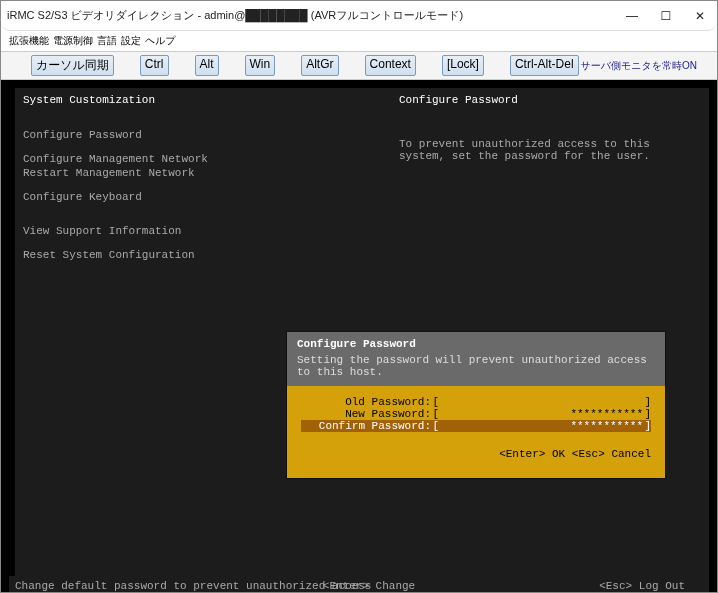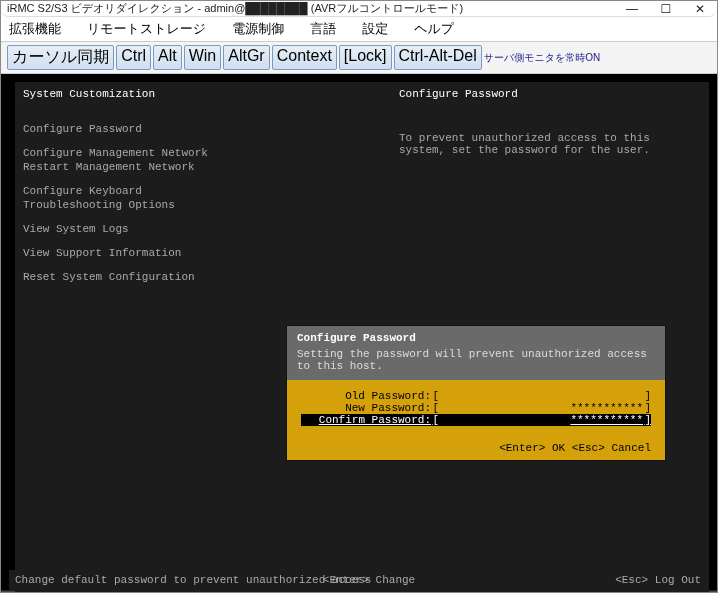--- a/index.html
+++ b/index.html
@@ -1,65 +1,64 @@
 <!DOCTYPE html>
 <html><head>
 <meta charset="utf-8">
 <style>
   * { margin: 0; padding: 0; box-sizing: border-box; }
   body { width: 718px; height: 593px; font-family: "Segoe UI", Arial, sans-serif; font-size: 11px; background: #fff; overflow: hidden; border: 1px solid #888; }
-  .titlebar { display: flex; align-items: center; height: 16px; background: #fff; border-bottom: 1px solid #ddd; border-radius: 9px; }
+  .titlebar { display: flex; align-items: center; height: 30px; background: #fff; border-bottom: 1px solid #ddd; border-radius: 9px; }
   .titlebar .title { flex: 1; padding-left: 6px; font-size: 11px; color: #222; }
   .titlebar .winbtns { display: flex; }
   .titlebar .winbtn { width: 34px; height: 22px; display: flex; align-items: center; justify-content: center; font-size: 12px; color: #222; }
-  .menubar { display: flex; gap: 22px; padding: 2px 6px; font-size: 13px; color: #000; background: #fff; }
+  .menubar { display: flex; gap: 0; padding: 2px 6px; font-size: 10px; color: #000; background: #fff; }
   .menubar span { padding: 1px 2px; }
   .toolbar { display: flex; gap: 2px; padding: 3px 6px; background: #f4f4f4; border-top: 1px solid #ccc; border-bottom: 1px solid #ccc; }
-  .toolbar .btn { border: 1px solid #7a9ac0; background: linear-gradient(#e8eef6,#cfdff0); padding: 1px 4px; font-size: 16px; cursor: pointer; border-radius: 2px; }
+  .toolbar .btn { border: 1px solid #7a9ac0; background: linear-gradient(#e8eef6,#cfdff0); padding: 1px 4px; font-size: 12px; cursor: pointer; border-radius: 2px; margin-left: 24px; }
   .toolbar .note { margin-left: 0; color: #1a1a8a; font-size: 10px; display: flex; align-items: center; }
   .console { position: relative; background: #000; width: 100%; height: calc(593px - 22px - 18px - 23px - 14px); color: #bcbcbc; font-family: "Courier New", monospace; font-size: 11px; }
   .panel { position: absolute; background: #1c1c1c; color: #bcbcbc; }
   .left-panel { top: 8px; left: 14px; width: 380px; height: 510px; border-right: 1px solid #000; }
   .right-panel { top: 8px; left: 390px; right: 8px; height: 510px; }
   .panel-head { padding: 6px 8px; color: #fff; font-weight: normal; }
   .panel-body { padding: 6px 8px; color: #a9a9a9; }
   .menu-item { padding: 1px 0; color: #a9a9a9; }
   .group-gap { height: 10px; }
   .footer-bar { position: absolute; left: 8px; right: 8px; bottom: 0; height: 20px; background: #1c1c1c; color: #a9a9a9; display: flex; align-items: center; }
   .footer-text { padding-left: 6px; flex: 1; }
   .footer-center { position: absolute; left: 50%; transform: translateX(-50%); padding-left: 20px; }
-  .footer-right { padding-right: 8px; position: absolute; right: 0; }
+  .footer-right { padding-right: 8px; position: absolute; right: 16px; }
   .dialog { position: absolute; top: 252px; left: 286px; width: 378px; background: #d4a10a; box-shadow: 0 0 0 1px #111; }
   .dialog-head { background: #6a6a6a; color: #fff; padding: 6px 10px 8px 10px; }
   .dialog-title { color: #fff; font-weight: bold; margin-bottom: 4px; }
   .dialog-desc { color: #ddd; }
   .dialog-body { background: #d4a10a; padding: 10px 14px 8px 14px; color: #000; text-align: right; }
   .field-row { display: flex; font-family: "Courier New", monospace; font-size: 11px; }
   .field-label { width: 130px; }
   .field-bracket { width: 8px; }
   .field-val { flex: 1; }
-  .field-row.active { background: #000000; color: #fff; text-decoration: underline; }
-  .dialog-actions { text-align: right; padding: 8px 14px 6px 0; color: #000; font-family: "Courier New", monospace; font-size: 11px; }
+  .field-row.active { background: #a16207; color: #fff; }
+  .dialog-actions { text-align: right; padding: 8px 14px 18px 0; color: #000; font-family: "Courier New", monospace; font-size: 11px; }
   .versionbar { height: 14px; background: #444; color: #ccc; font-family: "Courier New", monospace; font-size: 10px; text-align: center; line-height: 14px; border-top: 1px solid #222; }
 </style>
 </head>
 <body>
 
 <div class="titlebar">
   <div class="title">iRMC S2/S3 ビデオリダイレクション - admin@████████ (AVRフルコントロールモード)</div>
   <div class="winbtns">
     <div class="winbtn">—</div>
     <div class="winbtn">☐</div>
     <div class="winbtn">✕</div>
   </div>
 </div>
 
 <div class="menubar">
   <span>拡張機能</span>
-  <span>リモートストレージ</span>
   <span>電源制御</span>
   <span>言語</span>
   <span>設定</span>
   <span>ヘルプ</span>
 </div>
 
 <div class="toolbar">
   <div class="btn">カーソル同期</div>
   <div class="btn">Ctrl</div>
   <div class="btn">Alt</div>
@@ -76,23 +75,21 @@
   <div class="panel left-panel">
     <div class="panel-head">System Customization</div>
     <div class="panel-body">
       <div class="group-gap"></div>
       <div class="menu-item">Configure Password</div>
       <div class="group-gap"></div>
       <div class="menu-item">Configure Management Network</div>
       <div class="menu-item">Restart Management Network</div>
       <div class="group-gap"></div>
       <div class="menu-item">Configure Keyboard</div>
-      <div class="menu-item">Troubleshooting Options</div>
       <div class="group-gap"></div>
-      <div class="menu-item">View System Logs</div>
       <div class="group-gap"></div>
       <div class="menu-item">View Support Information</div>
       <div class="group-gap"></div>
       <div class="menu-item">Reset System Configuration</div>
     </div>
   </div>
 
   <div class="panel right-panel">
     <div class="panel-head">Configure Password</div>
     <div class="panel-body">

